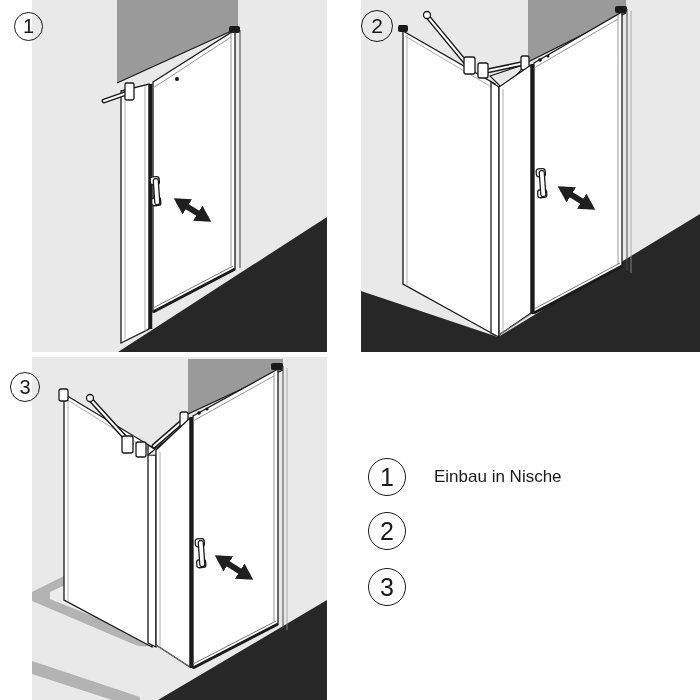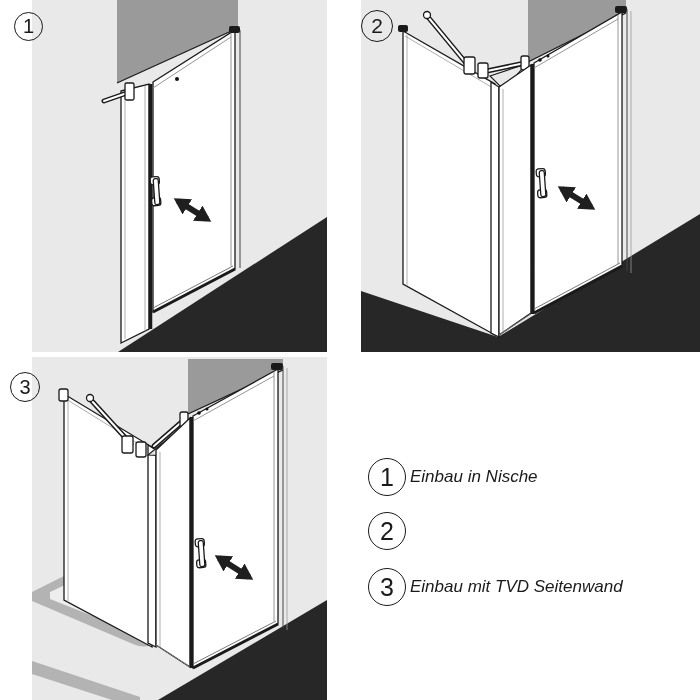--- a/index.html
+++ b/index.html
@@ -14,21 +14,21 @@
          background:transparent;font-weight:400;}
   #badge-1{left:14px;top:12px;width:27px;height:27px;font-size:20px;}
   #badge-2{left:361px;top:10px;width:30px;height:30px;font-size:21px;}
   #badge-3{left:10px;top:372px;width:28px;height:28px;font-size:20px;}
   .legend{position:absolute;left:368px;top:0;width:330px;height:700px;}
   .legend-row{position:absolute;left:0;display:flex;align-items:center;}
   .legend-row.r0{top:458px;} .legend-row.r1{top:512px;} .legend-row.r2{top:568px;}
   .legend-circle{width:36px;height:36px;border:1.7px solid #1a1a1a;border-radius:50%;
                  display:flex;align-items:center;justify-content:center;
                  font-size:25px;flex:0 0 auto;}
-  .legend-label{margin-left:4px;font-size:17px;white-space:nowrap;font-style:italic;}
+  .legend-label{margin-left:28px;font-size:17px;white-space:nowrap;}
   .outline{fill:#ffffff;stroke:#1a1a1a;stroke-width:1.3;}
   .thin{stroke:#999;stroke-width:0.8;fill:none;}
   .mid{stroke:#888;stroke-width:0.9;fill:none;}
   .edge{stroke:#1a1a1a;stroke-width:1.3;fill:none;}
   .hinge{stroke:#1a1a1a;stroke-width:3.5;fill:none;}
   .sill{stroke:#1a1a1a;stroke-width:3;fill:none;}
   .sill2{stroke:#777;stroke-width:1;fill:none;}
   .wallline{stroke:#444;stroke-width:1;fill:none;}
   .wallline2{stroke:#999;stroke-width:0.8;fill:none;}
   .barO{stroke:#1a1a1a;stroke-width:5;stroke-linecap:round;fill:none;}
@@ -222,17 +222,16 @@
   <div class="legend">
     <div class="legend-row r0">
       <div class="legend-circle">1</div>
       <div class="legend-label">Einbau in Nische</div>
     </div>
     <div class="legend-row r1">
       <div class="legend-circle">2</div>
     </div>
     <div class="legend-row r2">
       <div class="legend-circle">3</div>
-      <div class="legend-label">Einbau mit TVD Seitenwand</div>
     </div>
   </div>
 
 </div>
 
 </body></html>

